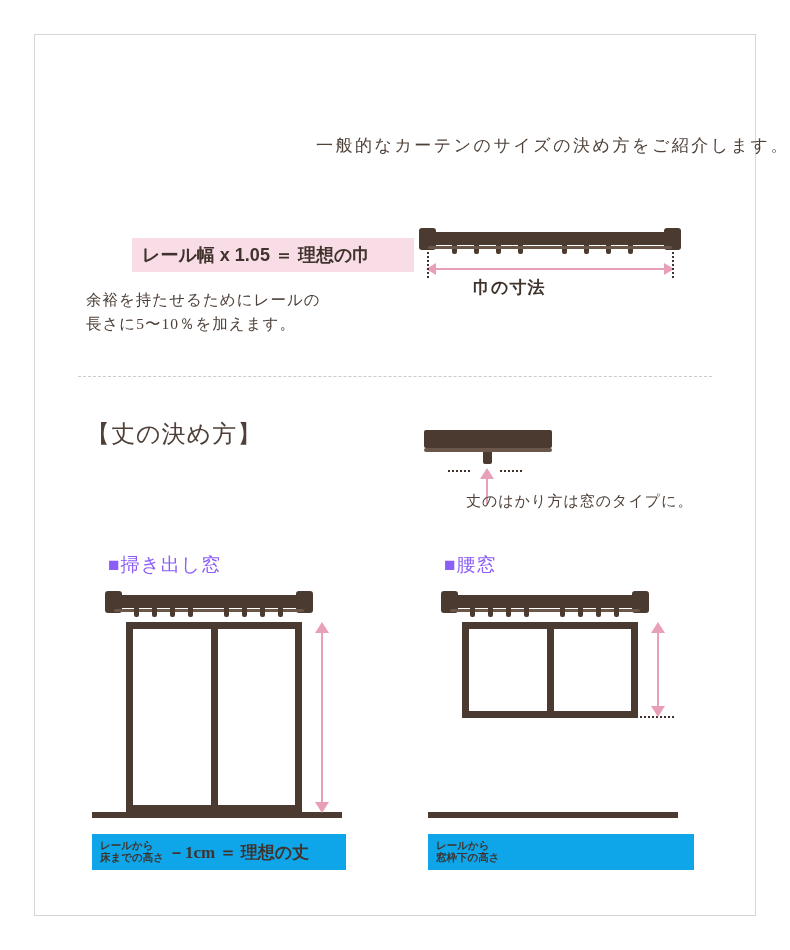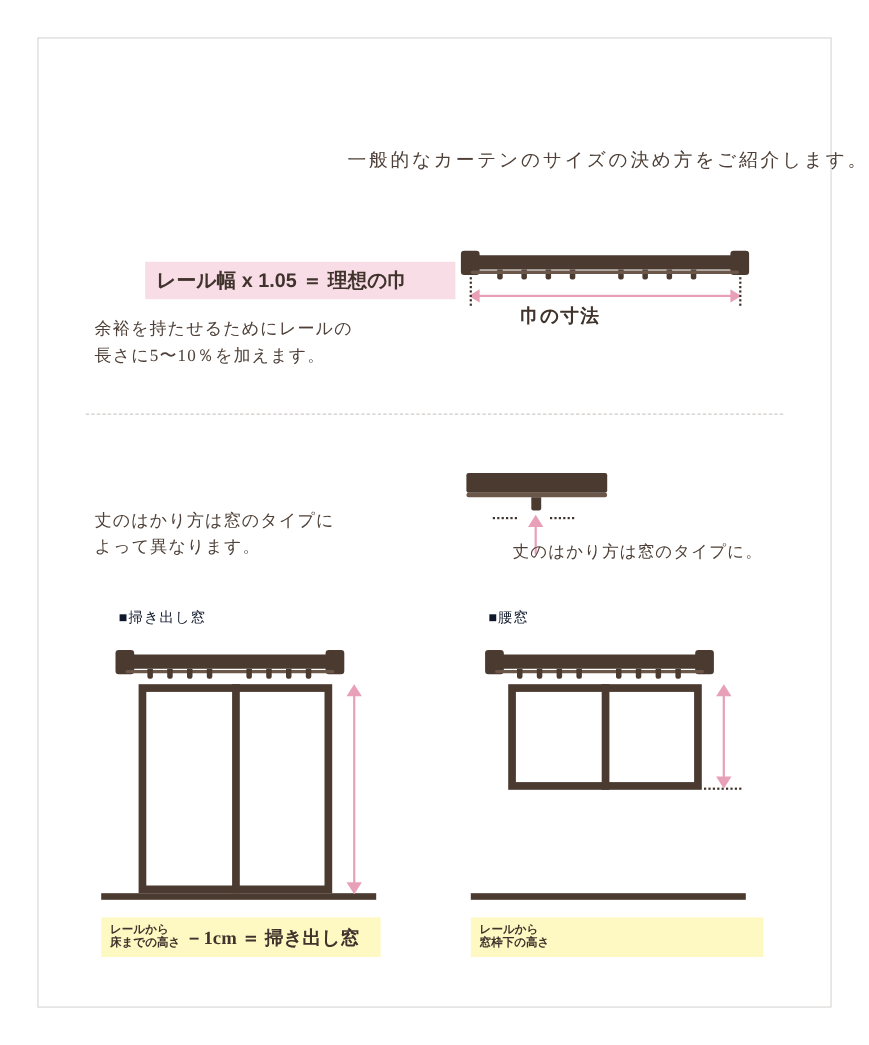--- a/index.html
+++ b/index.html
@@ -180,22 +180,22 @@
     font-weight: bold;
     font-size: 17px;
     color: #3f332c;
     letter-spacing: 1px;
   }
 
   
   .win-label {
     position: absolute;
     font-family: Liberation Mono, monospace;
-    font-size: 13px;
-    color: #0f172a;
+    font-size: 19px;
+    color: #8b5cf6;
     letter-spacing: 1px;
   }
 
   
   .win-frame {
     position: absolute;
     border: 7px solid #4a3a30;
     box-sizing: border-box;
     background: #ffffff;
   }
@@ -206,21 +206,21 @@
   }
   .floor {
     position: absolute;
     height: 6px;
     background: #4a3a30;
   }
 
   
   .result-bar {
     position: absolute;
-    background: #fef9c3;
+    background: #0ea5e9;
     display: flex;
     align-items: center;
     box-sizing: border-box;
     padding-left: 8px;
   }
   .result-small {
     font-family: "Liberation Serif", serif;
     font-size: 10.5px;
     line-height: 12px;
     font-weight: bold;
@@ -280,22 +280,21 @@
     <div class="pink-line-h" style="left:434px; top:268px; width:232px;"></div>
     <div class="arrow-left" style="left:426px; top:263px;"></div>
     <div class="arrow-right" style="left:664px; top:263px;"></div>
     <div class="dotted-v" style="left:427px; top:252px; height:26px;"></div>
     <div class="dotted-v" style="left:672px; top:252px; height:26px;"></div>
   </div>
   <div class="cap-label" style="left:473px; top:276px;">巾の寸法</div>
 
   <div class="divider"></div>
 
-  <div class="body-text note-height" style="white-space: pre-line;">丈のはかり方は窓のタイプに
-よって異なります。</div>
+  <div class="sec-head h">【丈の決め方】</div>
 
   <div>
     <div class="rail-bar" style="left:424px; top:430px; width:128px; height:18px;"></div>
     <div class="rail-bar" style="left:424px; top:448px; width:128px; height:4px; background:#6b564a;"></div>
     <div class="rail-hook" style="left:483px; top:452px; width:9px; height:12px;"></div>
     <div class="dotted-h" style="left:448px; top:470px; width:22px;"></div>
     <div class="dotted-h" style="left:500px; top:470px; width:22px;"></div>
     <div class="pink-line-v" style="left:486px; top:476px; height:28px;"></div>
     <div class="arrow-up" style="left:480px; top:468px;"></div>
   </div>
@@ -324,21 +323,21 @@
 
   <div>
     <div class="pink-line-v" style="left:321px; top:632px; height:172px;"></div>
     <div class="arrow-up" style="left:315px; top:622px;"></div>
     <div class="arrow-down" style="left:315px; top:802px;"></div>
   </div>
 
   <div class="result-bar" style="left:92px; top:834px; width:254px; height:36px;">
     <span class="result-small">レールから
 床までの高さ</span>
-    <span class="result-big">－1cm ＝ 掃き出し窓</span>
+    <span class="result-big">－1cm ＝ 理想の丈</span>
   </div>
 
   <div class="win-label" style="left:444px; top:552px;">■腰窓</div>
 
   <div>
     <div class="rail-cap" style="left:441px; top:591px;"></div>
     <div class="rail-bar" style="left:450px; top:595px; width:190px;"></div>
     <div class="rail-cap" style="left:632px; top:591px;"></div>
     <div class="rail-bar" style="left:450px; top:609px; width:190px; height:3px; background:#6b564a;"></div>
     <div class="rail-hook" style="left:470px; top:608px;"></div>

